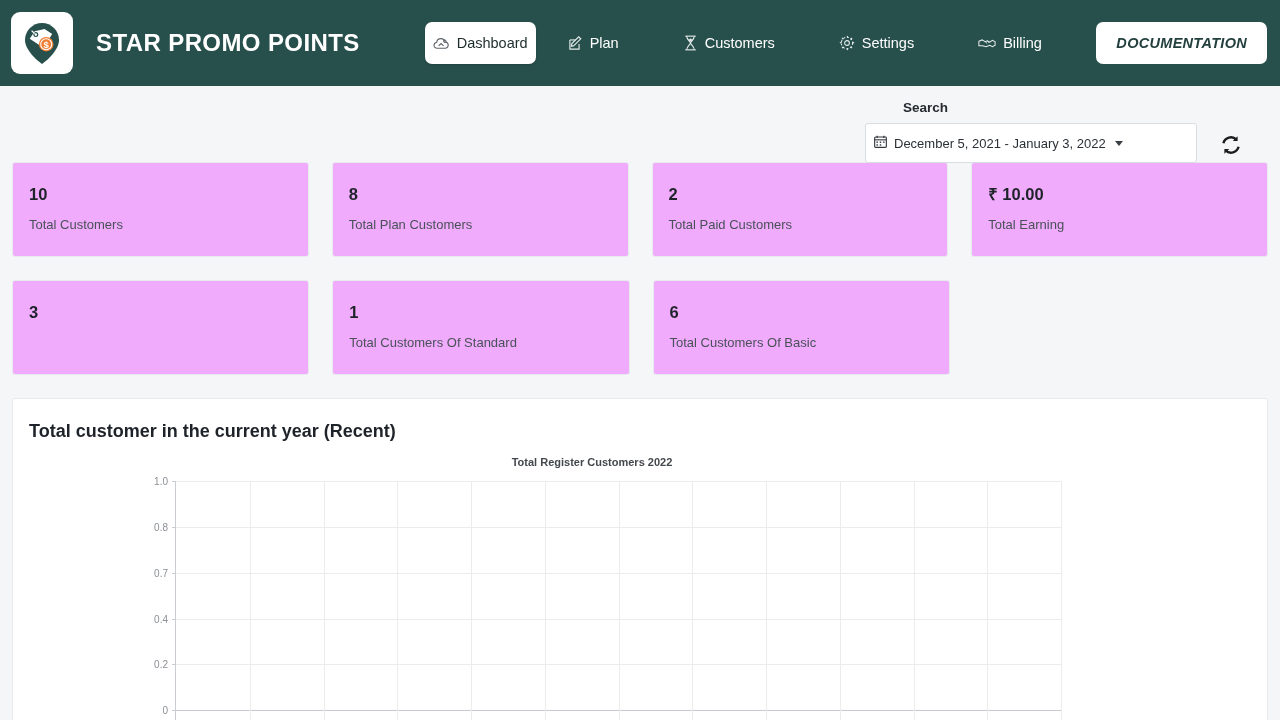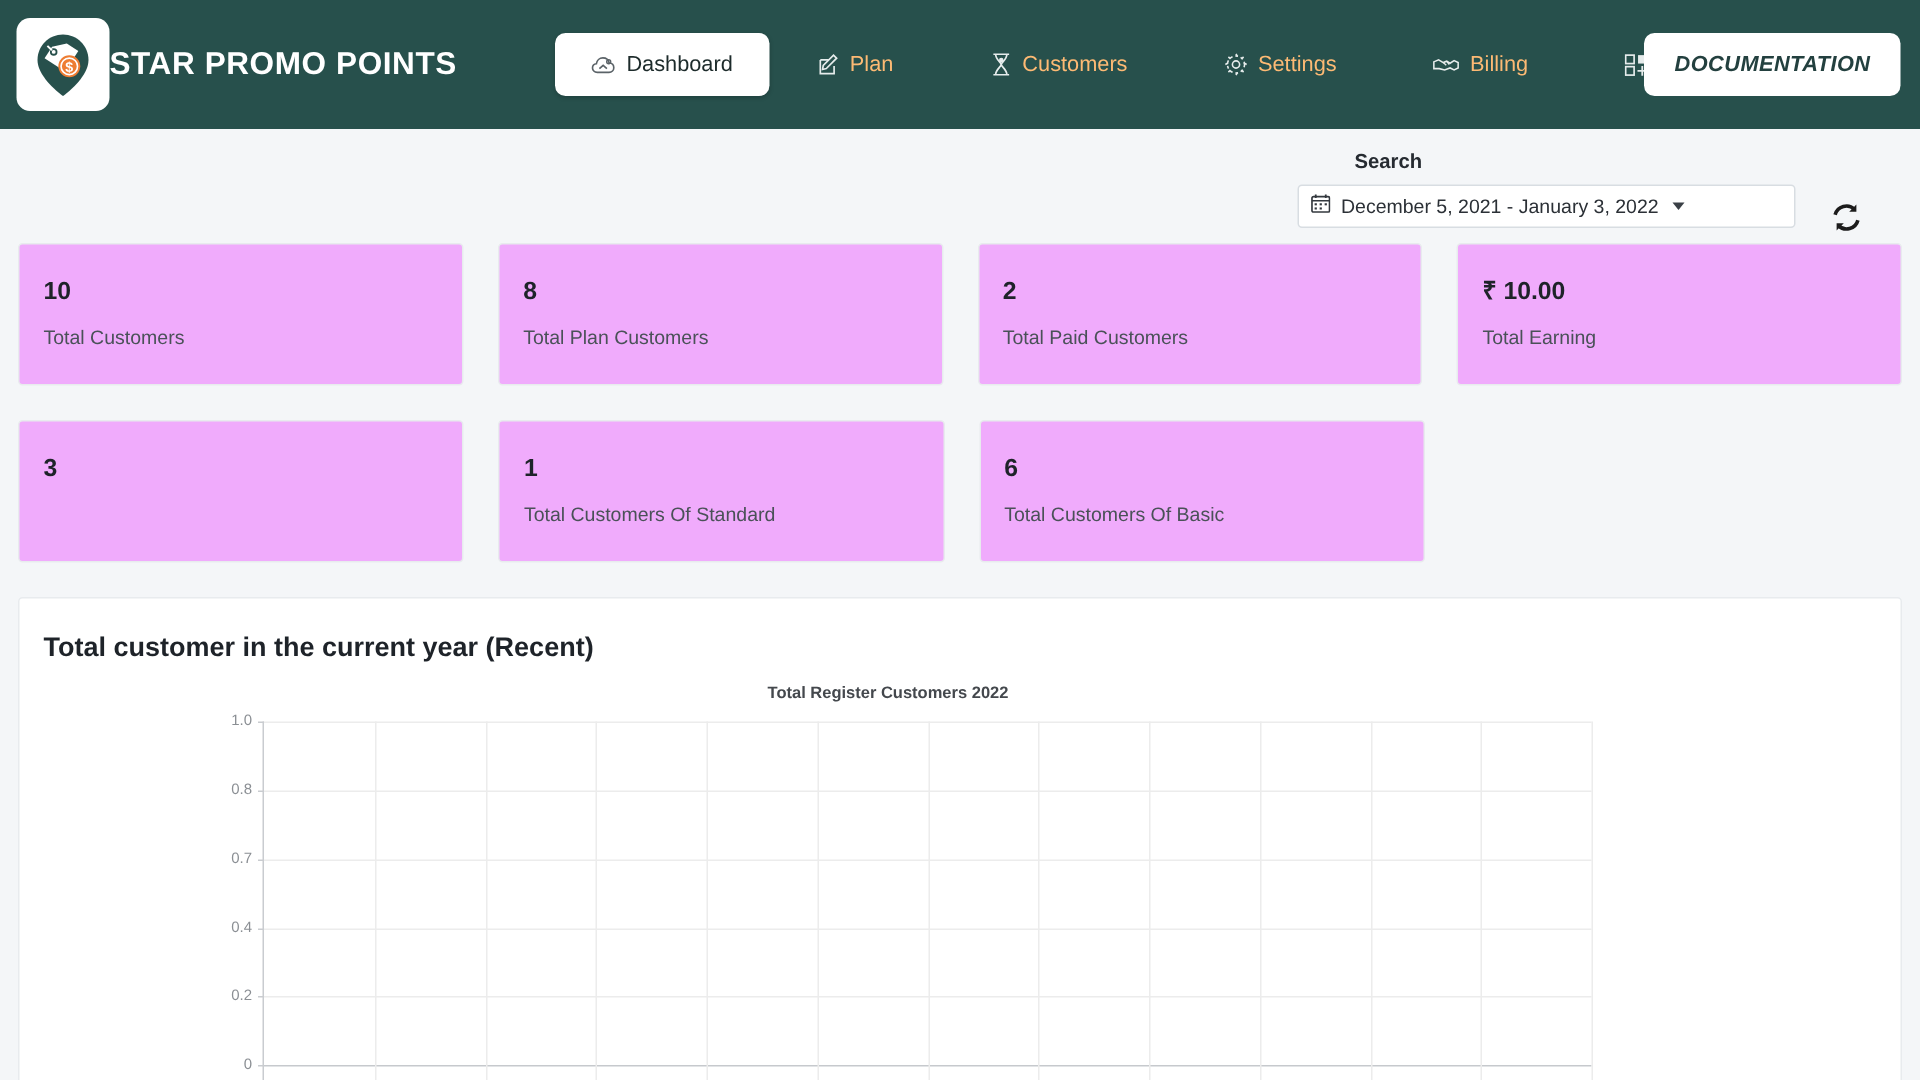--- a/index.html
+++ b/index.html
@@ -24,50 +24,50 @@
   .logo-box {
     width: 62px; height: 62px;
     background: #ffffff;
     border-radius: 9px;
     display: flex; align-items: center; justify-content: center;
     flex: none;
   }
   .logo-box svg { display: block; }
   .brand-name {
     color: #ffffff;
-    font-size: 21px;
+    font-size: 24px;
     font-weight: bold;
     letter-spacing: .4px;
-    margin-left: 0;
+    margin-left: 23px;
     white-space: nowrap;
   }
 
   .mainnav {
     display: flex;
     align-items: center;
     margin-left: 65px;
     gap: 0px;
   }
   .navitem {
     display: flex;
     align-items: center;
     gap: 7px;
-    color: #fdba74;
+    color: #ffffff;
     font-size: 14.5px;
     padding: 13px 32px;
     border-radius: 7px;
     white-space: nowrap;
     cursor: pointer;
   }
   .navitem .nicon { display: flex; align-items: center; }
   .navitem.active {
     background: #ffffff;
     color: #1d2b2b;
     font-weight: normal;
-    padding: 13px 24px;
+    padding: 13px 8px;
     box-shadow: 0 1px 3px rgba(0,0,0,.18);
   }
 
   .doc-btn {
     position: absolute;
     right: 13px;
     top: 50%;
     transform: translateY(-50%);
     background: #ffffff;
     color: #23403f;
@@ -94,21 +94,21 @@
     width: 332px;
   }
   .search-label {
     font-size: 13.5px;
     font-weight: bold;
     color: #262b31;
     margin-bottom: 8px;
     margin-left: 38px;
   }
   .date-input {
-    height: 29px;
+    height: 40px;
     background: #ffffff;
     border: 1px solid #d8dde2;
     border-radius: 3px;
     display: flex;
     align-items: center;
     padding: 0 8px;
     gap: 7px;
     cursor: pointer;
   }
   .date-text {

